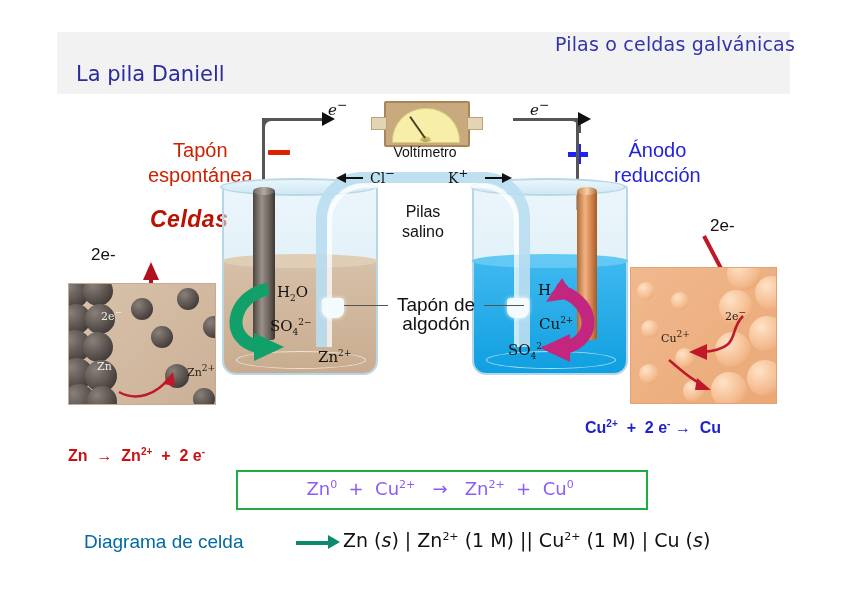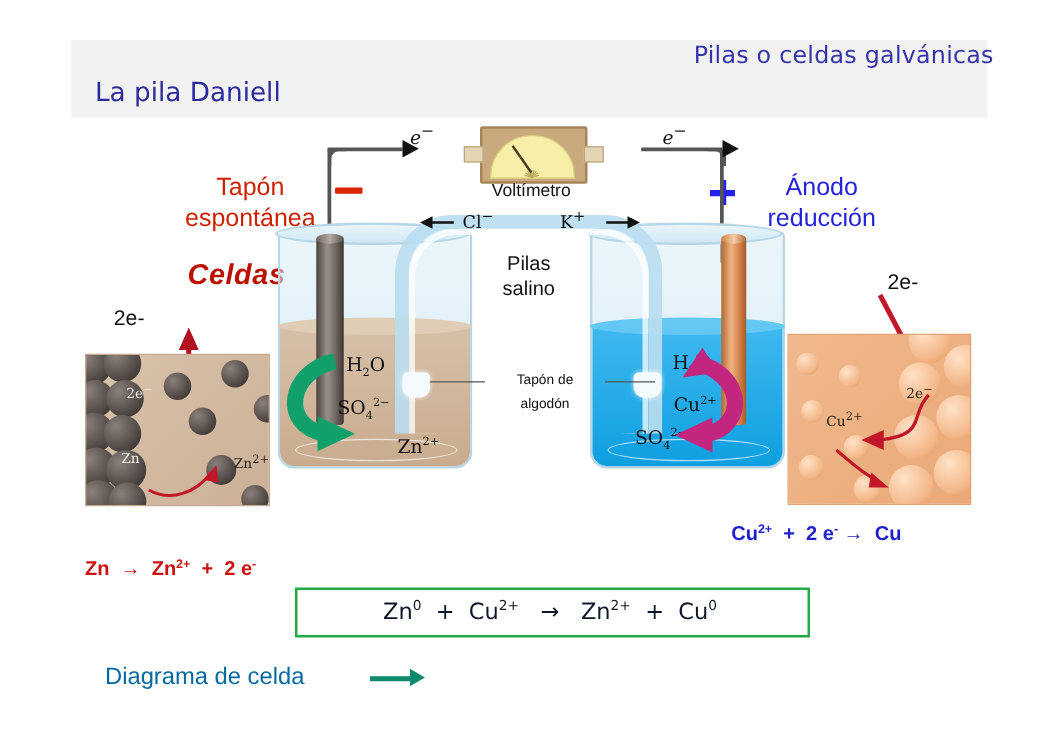--- a/index.html
+++ b/index.html
@@ -137,21 +137,21 @@
      border-top:5px solid transparent;border-bottom:5px solid transparent;border-right:10px solid #111;}
   .ion-line-l{position:absolute;left:9px;top:11px;width:18px;height:2px;background:#111;}
   .ion-arrow-r{position:absolute;right:0;top:7px;width:0;height:0;
      border-top:5px solid transparent;border-bottom:5px solid transparent;border-left:10px solid #111;}
   .ion-line-r{position:absolute;right:9px;top:11px;width:18px;height:2px;background:#111;}
   #ion-cl{position:absolute;left:34px;top:0;}
   #ion-k{position:absolute;left:112px;top:0;}
 
   #puente-label{left:373px;top:202px;width:100px;text-align:center;font-size:16px;color:#111;line-height:20px;}
 
-  #tapon-label{left:388px;top:295px;width:96px;text-align:center;font-size:11px;color:#111;line-height:19px;}
+  #tapon-label{left:388px;top:295px;width:96px;text-align:center;font-size:19px;color:#111;line-height:19px;}
   .leader{position:absolute;height:1px;background:#555;}
   #leader-left{left:344px;top:305px;width:44px;}
   #leader-right{left:484px;top:305px;width:40px;}
 
   
   .chem{font-family:"DejaVu Serif", serif;font-size:15px;color:#111;white-space:nowrap;}
   .chem sub,.chem sup{font-size:9px;}
   #h2o-left{left:277px;top:283px;}
   #so4-left{left:270px;top:317px;}
   #zn2-left{left:318px;top:348px;}
@@ -189,21 +189,21 @@
   .eq{font-family:"Liberation Sans", sans-serif;font-weight:bold;font-size:16px;white-space:nowrap;}
   .eq sup{font-size:10px;}
   #eq-anode{left:68px;top:446px;color:#cc1111;}
   #eq-cathode{left:585px;top:418px;color:#2222cc;}
   #reaccion-label{left:306px;top:433px;font-size:20px;color:#111;white-space:nowrap;}
   #global-eq-box{
     left:236px;top:470px;width:408px;height:36px;border:2px solid #22aa44;background:#fff;
   }
   #global-eq{
     left:236px;top:478px;width:408px;text-align:center;
-    font-family:"DejaVu Sans", sans-serif;font-size:18px;color:#0f172a;white-space:nowrap;
+    font-family:"DejaVu Sans", sans-serif;font-size:18px;color:#8b5cf6;white-space:nowrap;
   }
   #global-eq sup{font-size:11px;}
   #diagrama-label{left:84px;top:531px;font-size:19px;color:#0369a1;white-space:nowrap;}
   #diagrama-arrow-line{left:296px;top:541px;width:34px;height:4px;background:#0d8a6e;}
   #diagrama-arrow-head{left:328px;top:535px;width:0;height:0;
      border-top:7px solid transparent;border-bottom:7px solid transparent;border-left:12px solid #0d8a6e;}
   #cell-diagram{left:343px;top:529px;font-family:"DejaVu Sans", sans-serif;font-size:19px;
      color:#111;white-space:nowrap;}
   #cell-diagram sup{font-size:11px;}
   #cell-diagram i{font-style:italic;}
@@ -387,14 +387,15 @@
 
   <div class="abs eq" id="eq-anode">Zn &nbsp;→ &nbsp;Zn<sup>2+</sup> &nbsp;+ &nbsp;2 e<sup>-</sup></div>
   <div class="abs eq" id="eq-cathode">Cu<sup>2+</sup> &nbsp;+ &nbsp;2 e<sup>-</sup> → &nbsp;Cu</div>
 
   <div class="abs" id="global-eq-box"></div>
   <div class="abs" id="global-eq">Zn<sup>0</sup> &nbsp;+ &nbsp;Cu<sup>2+</sup> &nbsp;&nbsp;→ &nbsp;&nbsp;Zn<sup>2+</sup> &nbsp;+ &nbsp;Cu<sup>0</sup></div>
 
   <div class="abs" id="diagrama-label">Diagrama de celda</div>
   <div class="abs" id="diagrama-arrow-line"></div>
   <div class="abs" id="diagrama-arrow-head"></div>
+  <div class="abs" id="cell-diagram">Zn (<i>s</i>) | Zn<sup>2+</sup> (1 M) || Cu<sup>2+</sup> (1 M) | Cu (<i>s</i>)</div>
 
 </div>
 
 </body></html>

